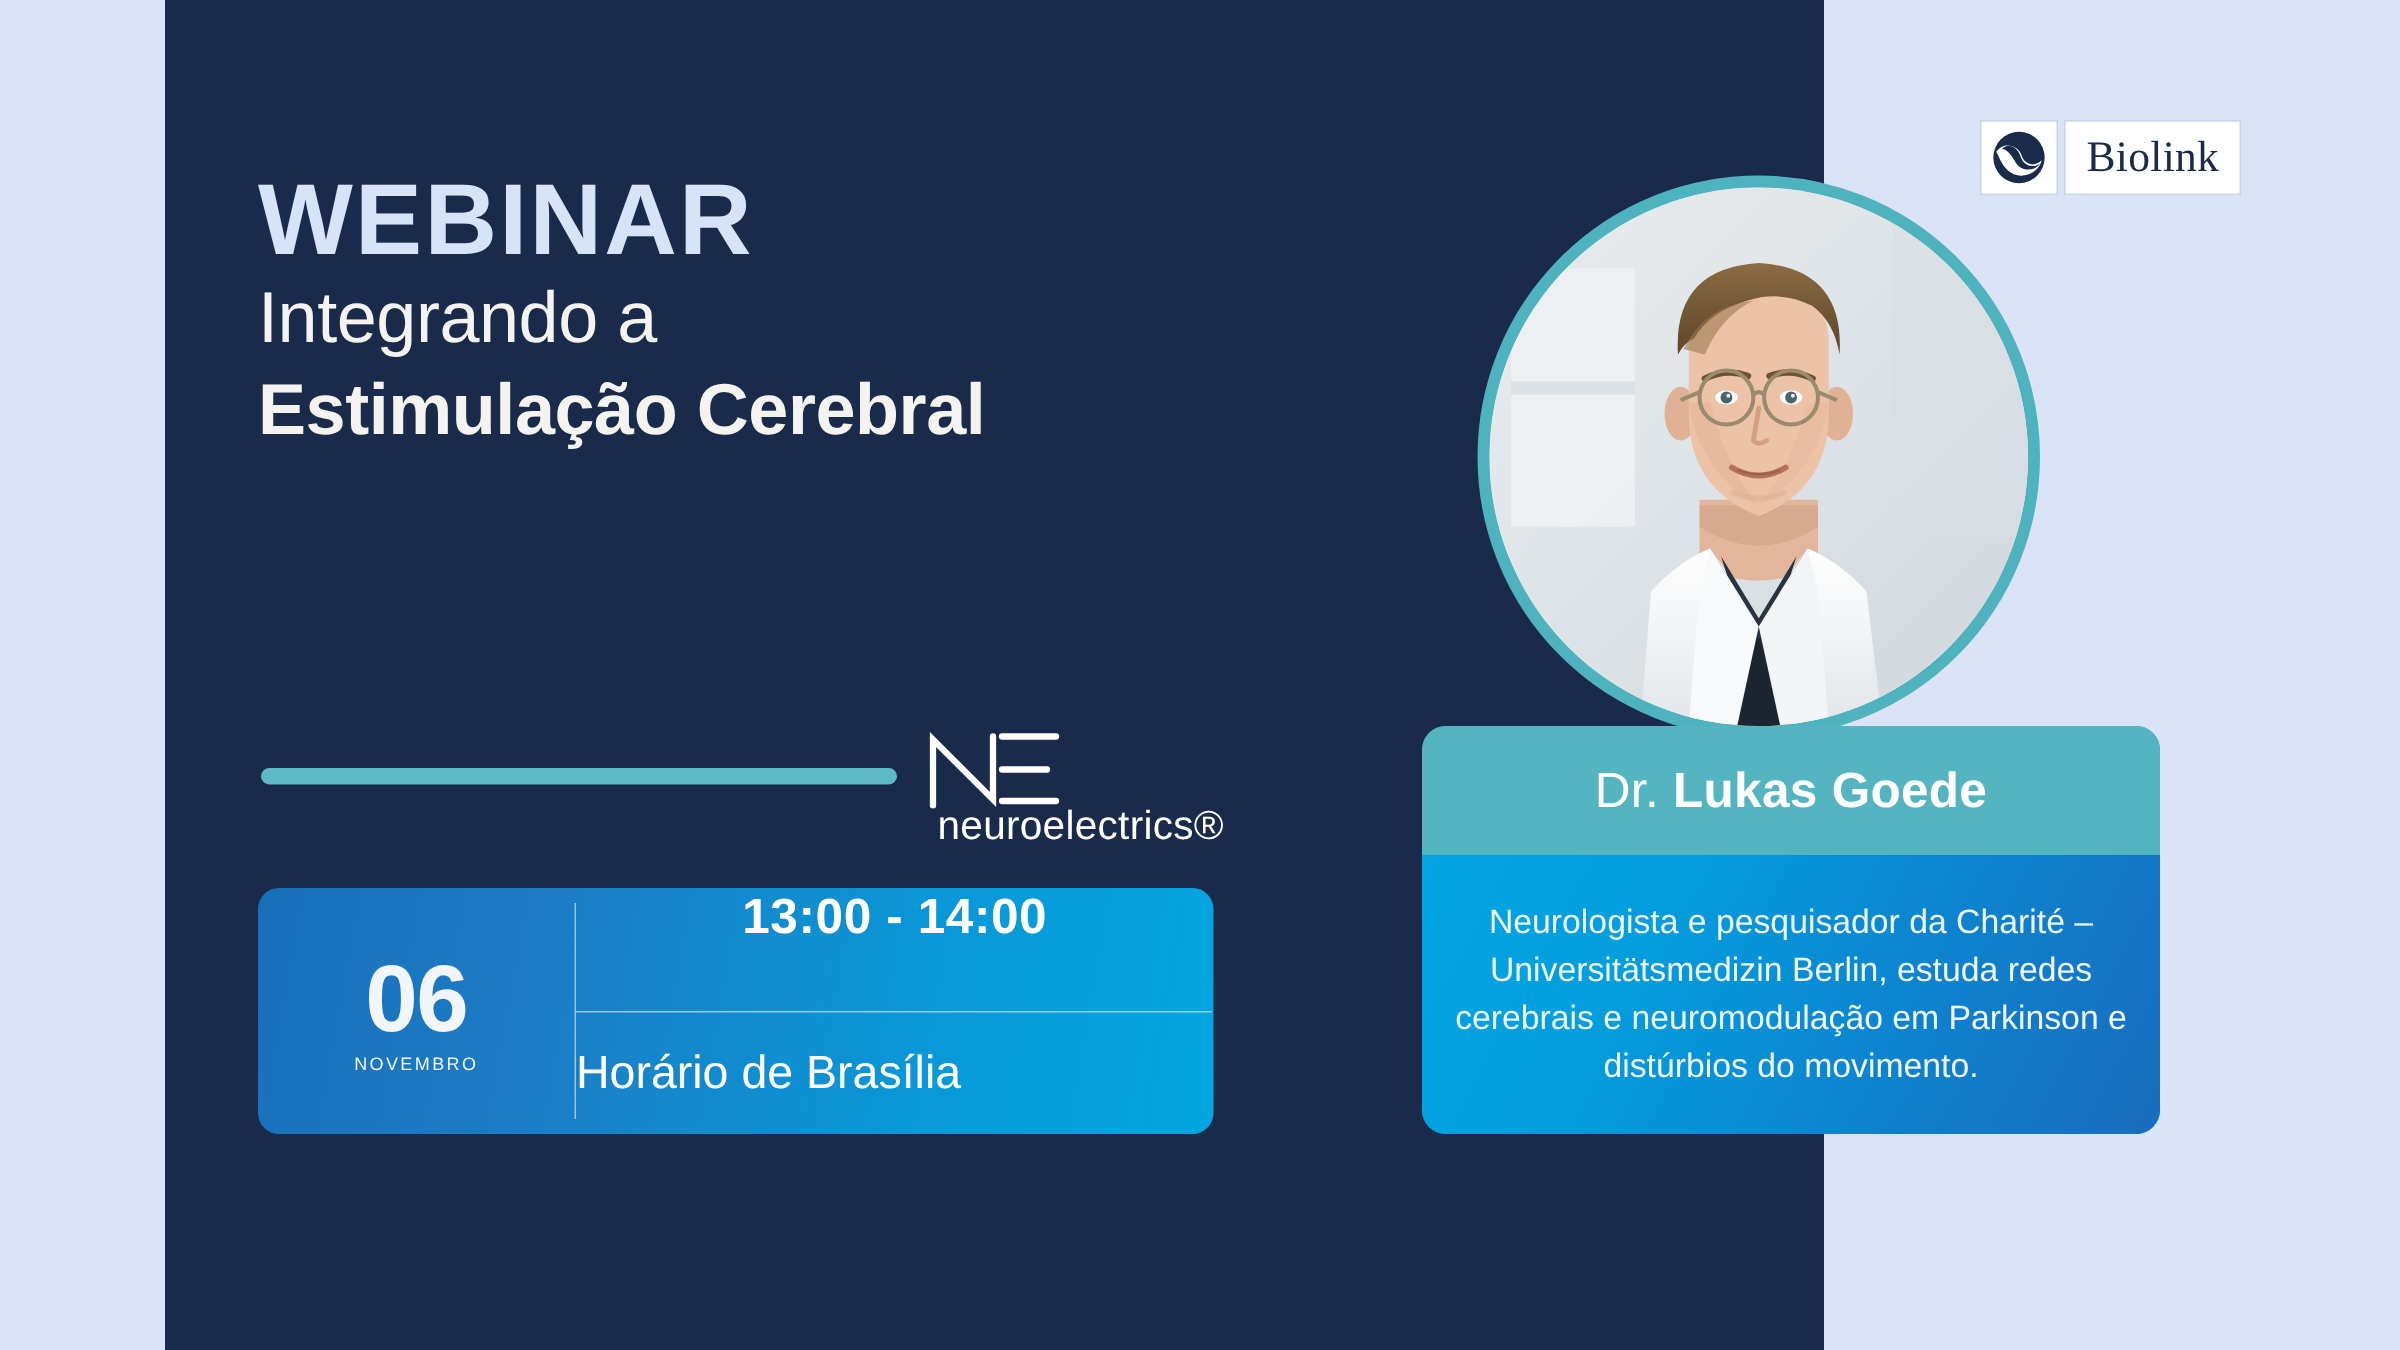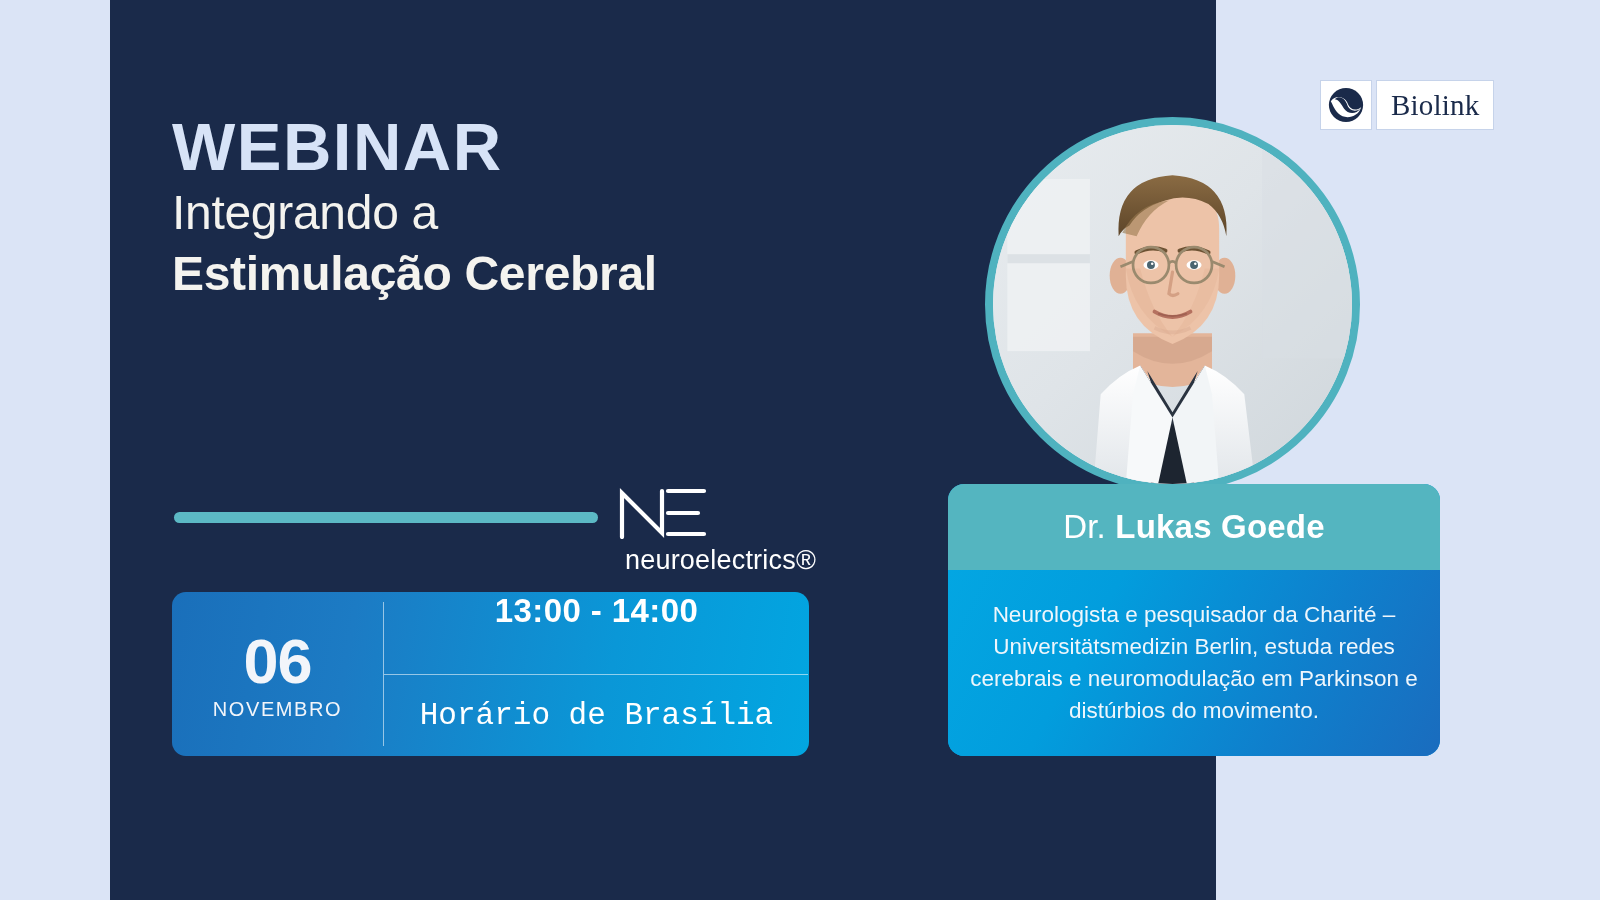--- a/index.html
+++ b/index.html
@@ -75,21 +75,21 @@
   #ne-logo {
     position: absolute;
     left: 608px;
     top: 487px;
     width: 210px;
     height: 82px;
   }
   #ne-mark { position: absolute; left: 8px; top: 0; }
   #ne-word {
     position: absolute;
-    left: 0; top: 56px;
+    left: 0; top: 46px;
     width: 210px;
     text-align: right;
   }
 
   
   #date-card {
     position: absolute;
     left: 172px;
     top: 592px;
     width: 637px;
@@ -111,21 +111,21 @@
 
   #date-day {
     font-size: 63px;
     font-weight: bold;
     color: #f2f5fa;
     line-height: 0.96;
     letter-spacing: -1px;
   }
 
   #date-month {
-    font-size: 20px;
+    font-size: 12px;
     color: #f2f5fa;
     letter-spacing: 1.6px;
     margin-top: 6px;
   }
 
   #date-divider-v {
     width: 1px;
     background: rgba(255,255,255,0.55);
     margin: 10px 0 10px 0;
   }
@@ -152,22 +152,21 @@
   #date-divider-h {
     height: 1px;
     background: rgba(255,255,255,0.55);
     margin: 0 1px 0 0;
   }
 
   #tz-row {
     flex: 1;
     display: flex;
     align-items: center;
-    justify-content: center;
-    font-family: Liberation Mono, monospace;
+    justify-content: flex-start;
   }
   #tz-text {
     font-size: 31px;
     font-weight: 400;
     color: #ffffff;
   }
 
   
   #biolink-logo {
     position: absolute;

